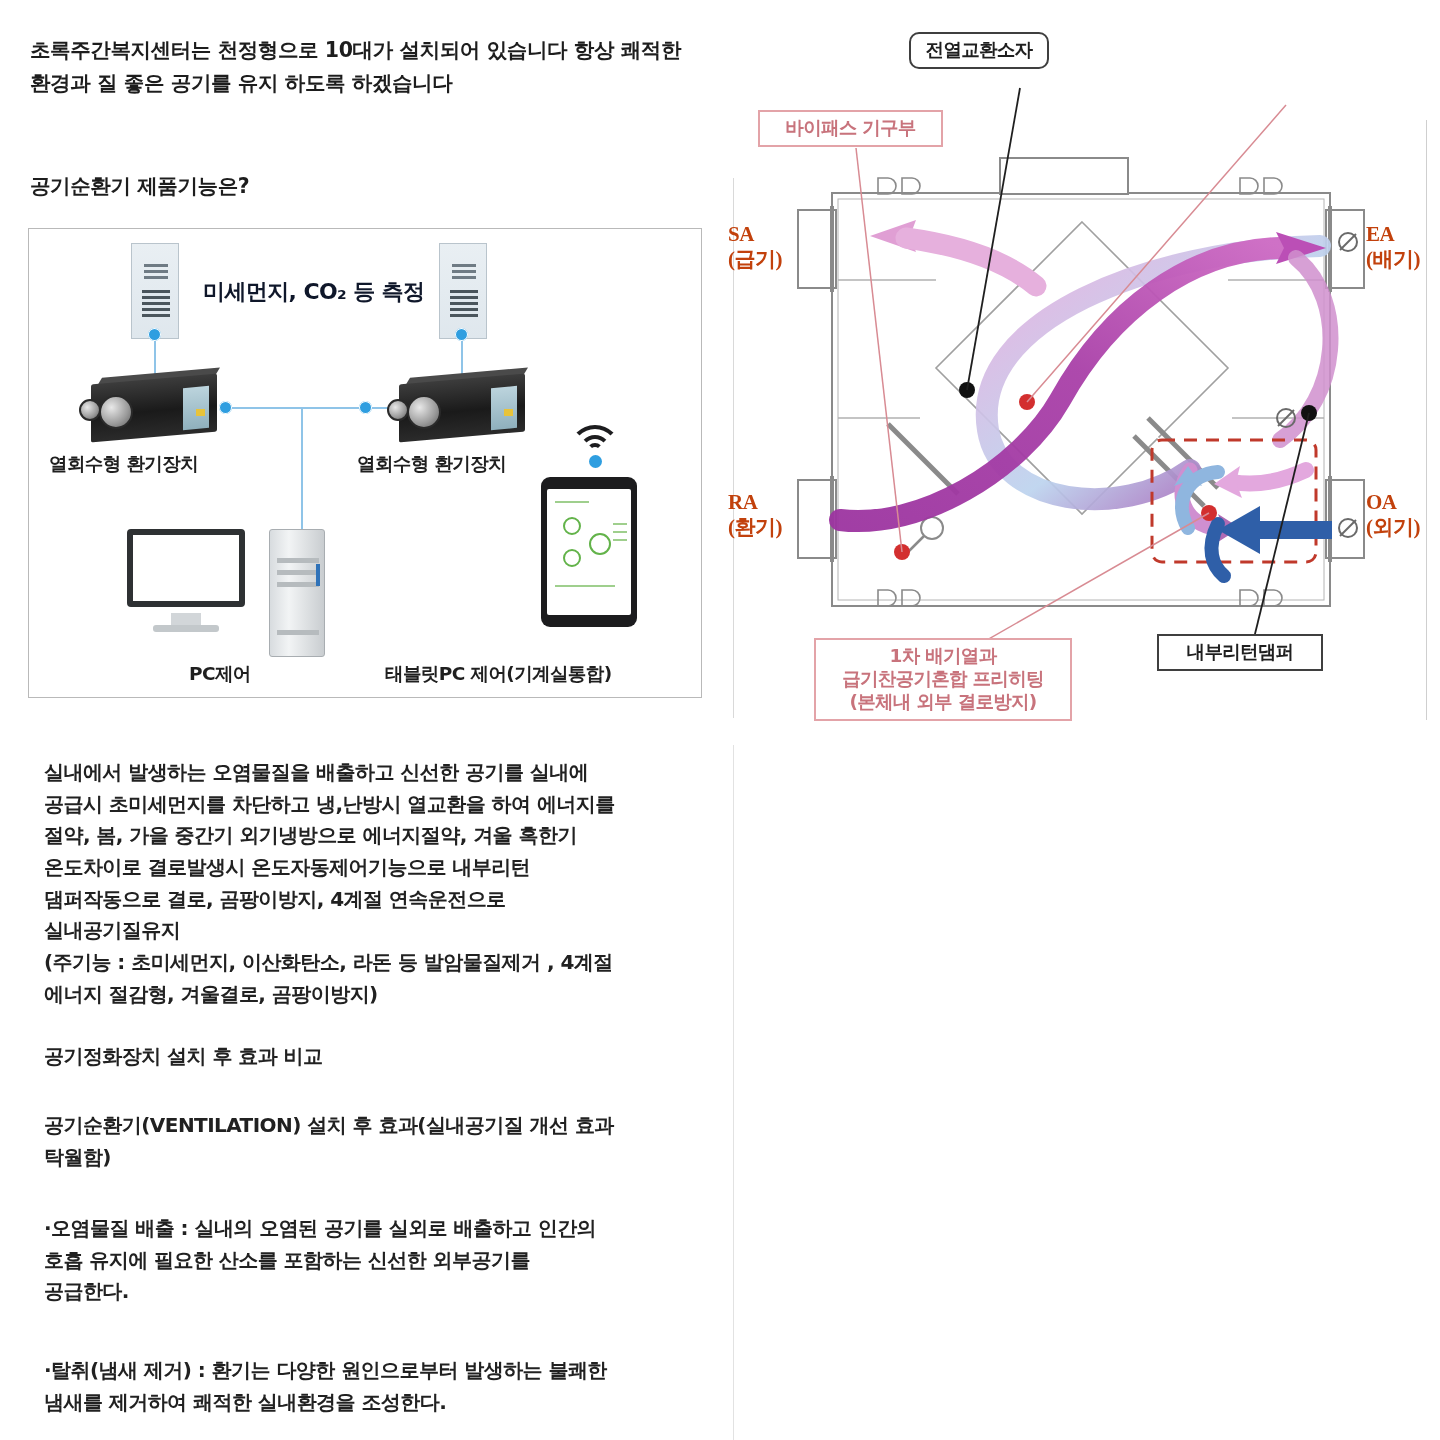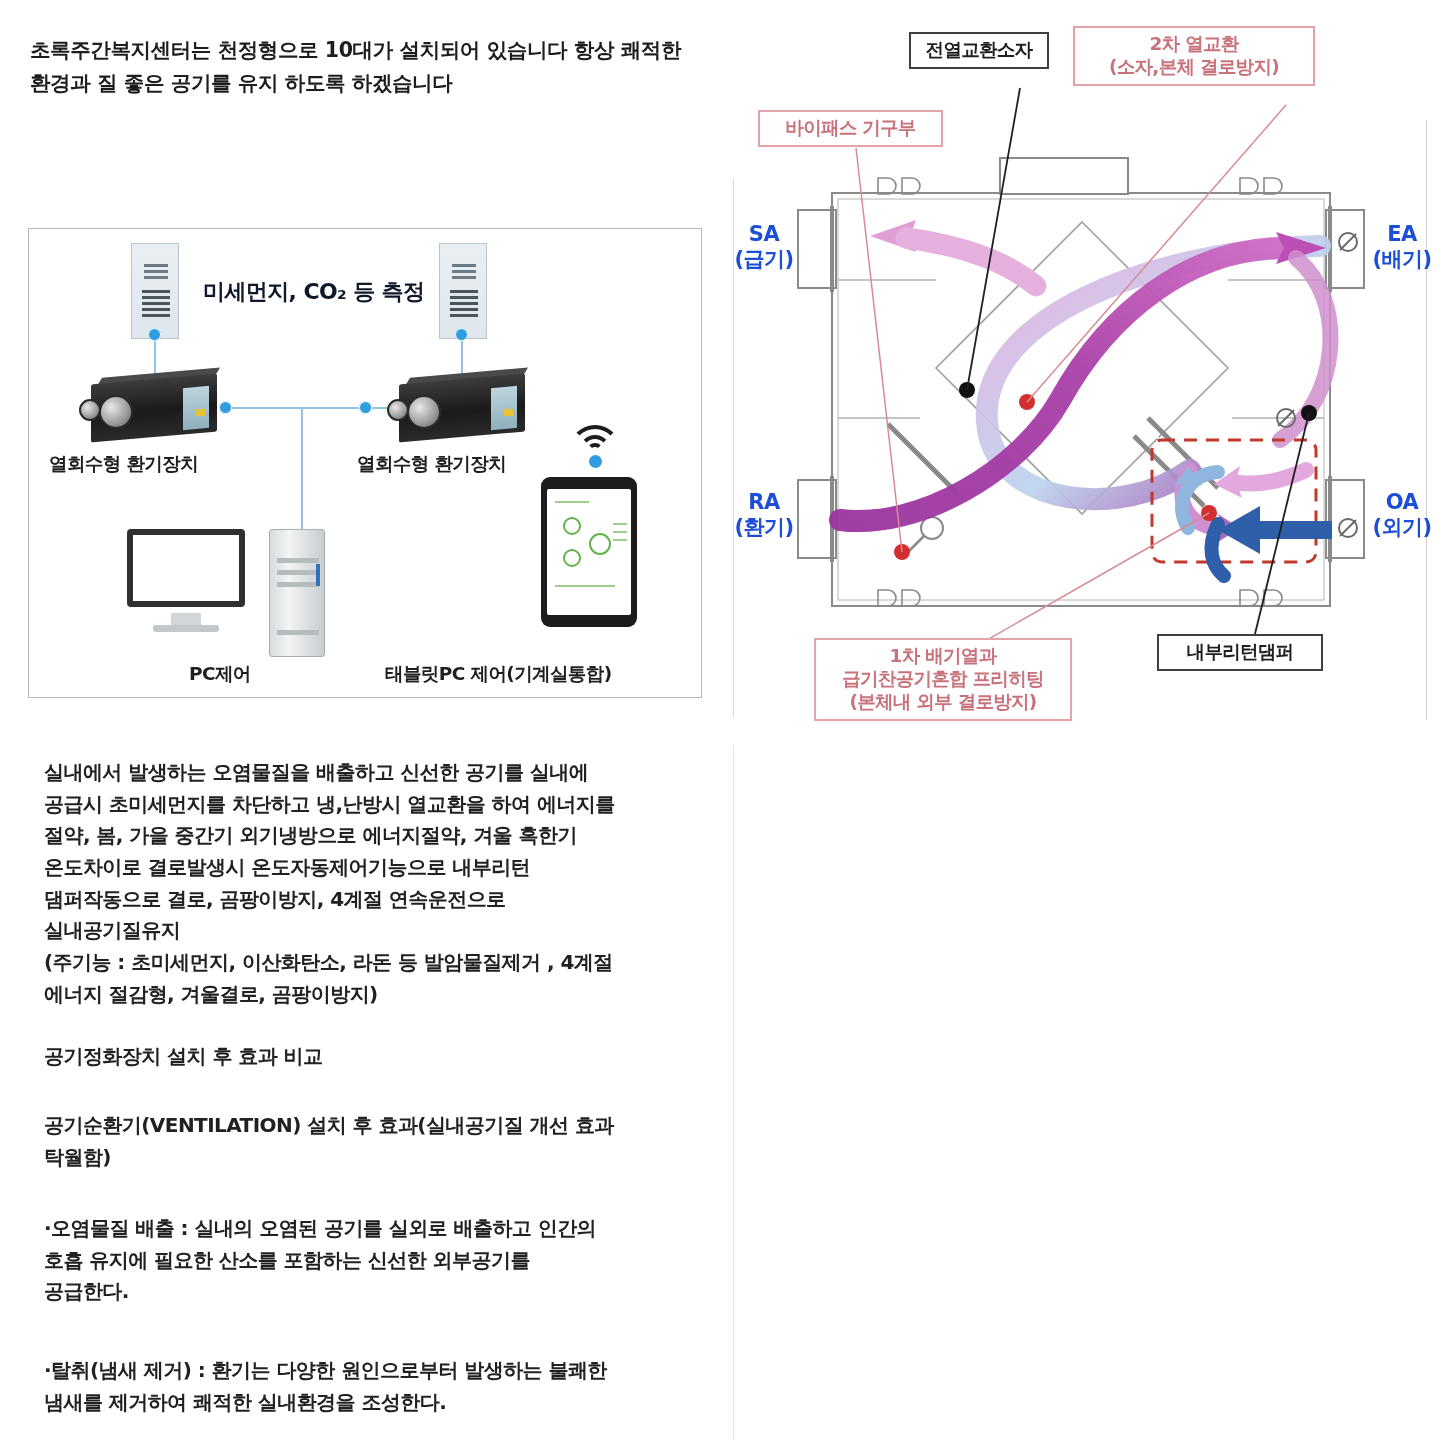--- a/index.html
+++ b/index.html
@@ -142,34 +142,35 @@
   
   .hrvfig { position:absolute; left:0; top:0; width:720px; height:730px; }
   .callout {
     position:absolute; border:2px solid #3f3f3f; background:#fff;
     font-size:18.5px; font-weight:700; color:#1f1f1f; letter-spacing:-0.7px;
     padding:5px 9px; text-align:center; line-height:1.24; white-space:pre-line;
   }
   .callout.red { border-color:#e3a3a8; color:#c8737c; }
 
   .port-label {
-    position:absolute; font-size:21px; font-weight:600; color:#1d4ed8;
-    text-align:center; line-height:1.2; letter-spacing:-0.5px; white-space:pre-line;
+    position:absolute; font-size:21px; font-weight:600; color:#c2410c;
+    text-align:left; line-height:1.2; letter-spacing:-0.5px; white-space:pre-line;font-family:Liberation Serif, serif;
   }
 </style>
 </head>
 <body>
 
 <div class="page">
 
   <div class="col-left">
 
     <div class="intro">초록주간복지센터는
 천정형으로 10대가 설치되어 있습니다
 항상 쾌적한 환경과 질 좋은 공기를 유지 하도록 하겠습니다</div>
+    <div class="q-line">공기순환기 제품기능은?</div>
 
     <div class="sysfig">
 
       <div class="wire" style="left:125px; top:104px; width:2px; height:74px;"></div>
       <div class="wire" style="left:432px; top:104px; width:2px; height:74px;"></div>
       <div class="wire" style="left:196px; top:178px; width:240px; height:2px;"></div>
       <div class="wire" style="left:272px; top:178px; width:2px; height:130px;"></div>
 
       <div class="sensor" style="left:102px; top:14px;">
         <div class="sl g1"></div>
@@ -372,24 +373,22 @@
         <circle cx="589" cy="413" r="8" fill="#111"></circle>
 
         <line x1="247" y1="390" x2="300" y2="88" stroke="#1f1f1f" stroke-width="1.8"></line>
         <line x1="307" y1="402" x2="566" y2="105" stroke="#d88b93" stroke-width="1.5"></line>
         <line x1="182" y1="552" x2="136" y2="148" stroke="#d88b93" stroke-width="1.5"></line>
         <line x1="489" y1="513" x2="218" y2="668" stroke="#d88b93" stroke-width="1.5"></line>
         <line x1="589" y1="413" x2="534" y2="638" stroke="#1f1f1f" stroke-width="1.8"></line>
       </svg>
 
       
-      <div class="callout" style="left:189px; top:32px; width:140px;">전열교환소자</div>
-
-      <div class="callout red" style="left:353px; top:26px; width:242px;">2차 열교환
-(소자,본체 결로방지)</div>
+      <div class="callout" style="left:189px; top:32px; width:140px;border-radius:10px;">전열교환소자</div>
+
 
       <div class="callout red" style="left:38px; top:110px; width:185px;">바이패스 기구부</div>
 
       <div class="callout red" style="left:94px; top:638px; width:258px;">1차 배기열과
 급기찬공기혼합 프리히팅
 (본체내 외부 결로방지)</div>
 
       <div class="callout" style="left:437px; top:634px; width:166px;">내부리턴댐퍼</div>
 
       

